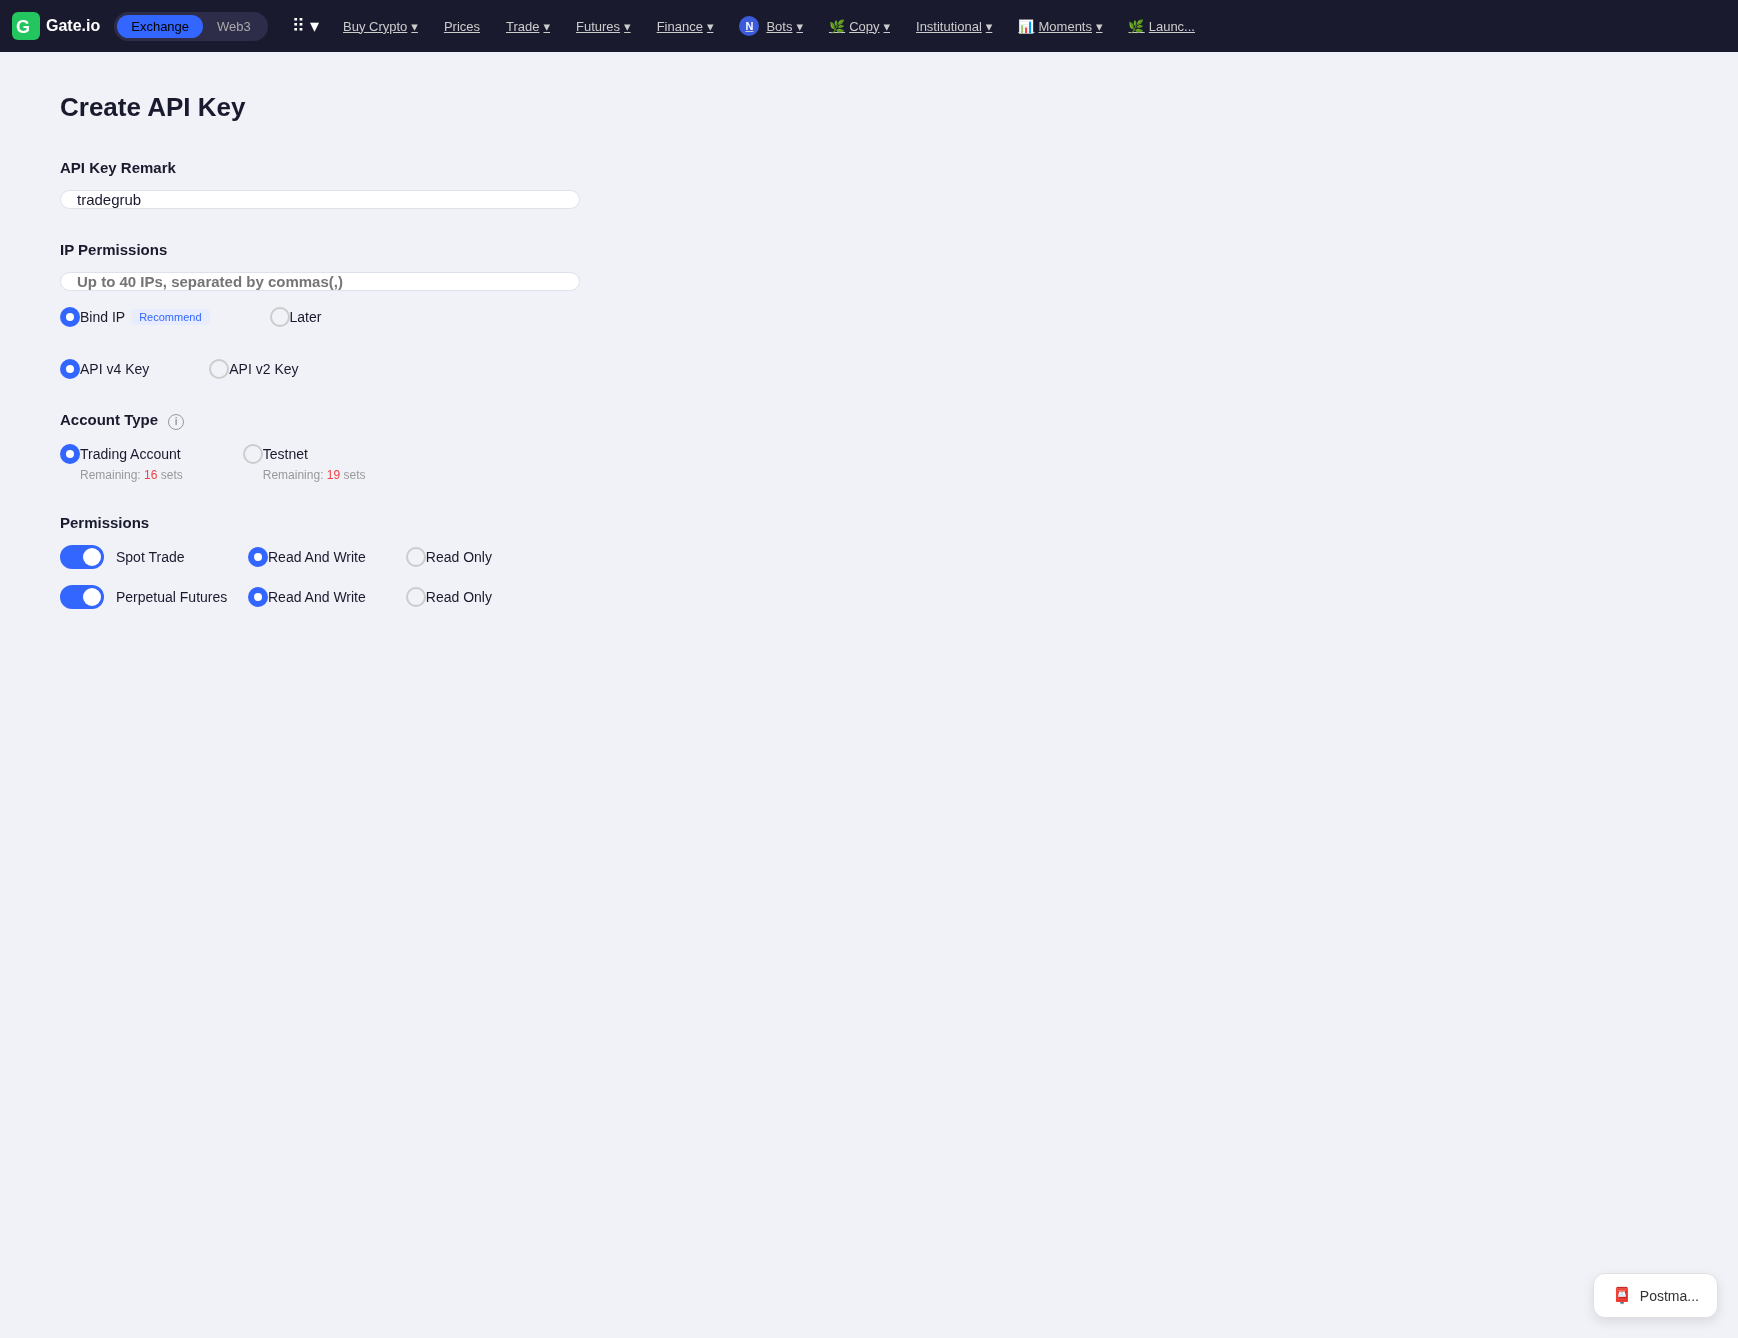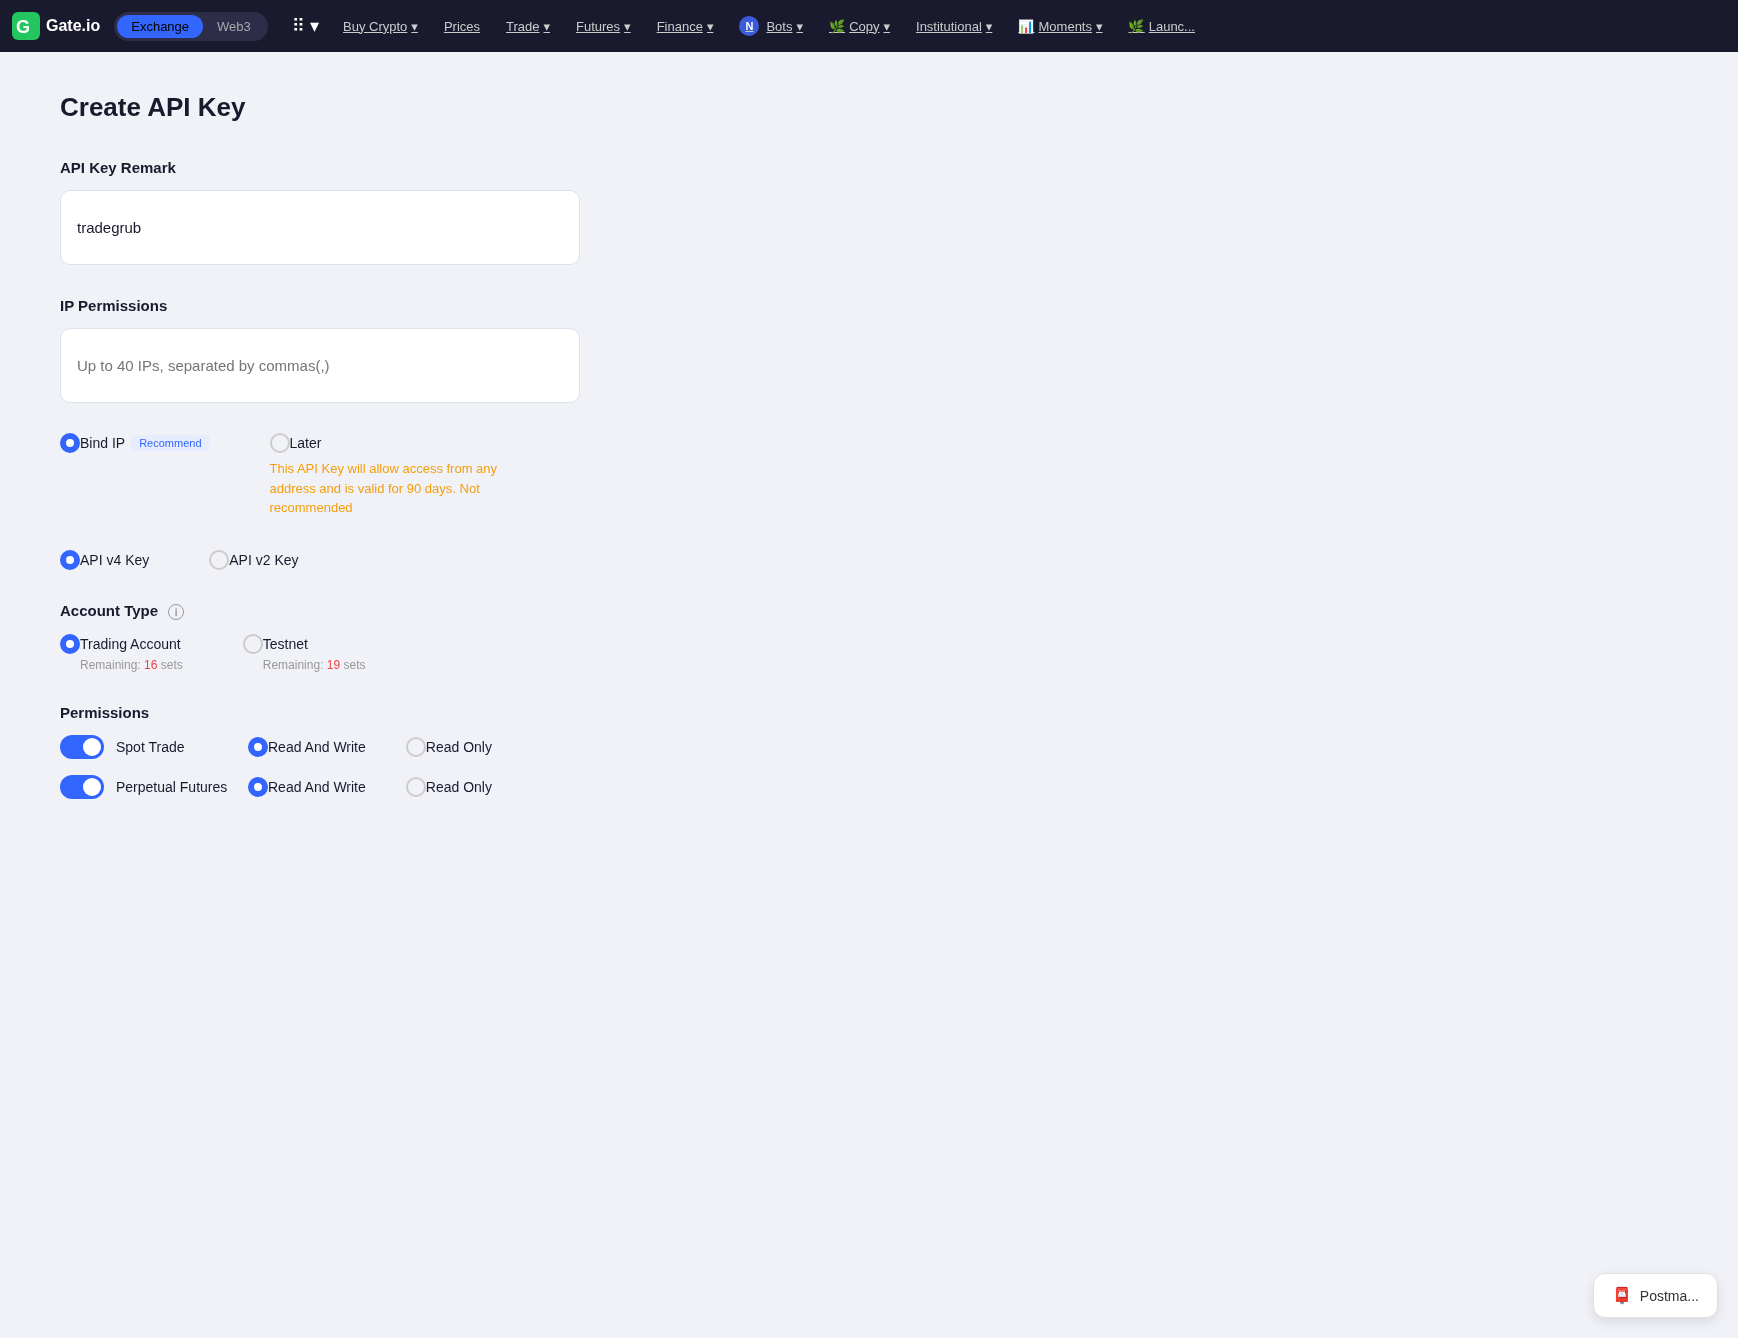--- a/index.html
+++ b/index.html
@@ -100,21 +100,21 @@
       margin-bottom: 14px;
     }
 
     .section {
       margin-bottom: 32px;
     }
 
     
     .text-input {
       width: 520px;
-      padding: 28px 16px;
+      padding: 0 16px;
       border: 1.5px solid #dde1ea;
       border-radius: 10px;
       font-size: 15px;
       background: white;
       color: #1a1a2e;
       outline: none;
     }
 
     
     .radio-group {
@@ -336,33 +336,32 @@
 
   <h1 class="page-title">Create API Key</h1>
 
   <div class="section">
     <div class="section-label">API Key Remark</div>
     <input class="text-input" type="text" value="tradegrub" placeholder="Enter remark" style="">
   </div>
 
   <div class="section">
     <div class="section-label">IP Permissions</div>
-    <input class="text-input" type="text" style="margin-bottom: 30px;" placeholder="Up to 40 IPs, separated by commas(,)">
+    <input class="text-input" type="text" style="margin-bottom: 16px; font-weight: bold;" placeholder="Up to 40 IPs, separated by commas(,)">
     <div class="radio-group">
       <div class="radio-item">
         <div class="radio-circle selected"></div>
         <span class="radio-label">Bind IP</span>
         <span class="badge-recommend">Recommend</span>
       </div>
       <div class="later-group">
         <div class="radio-item">
           <div class="radio-circle"></div>
           <span class="radio-label">Later</span>
         </div>
-        <div class="warning-text">This API Key will allow access from any address and is valid for 90 days. Not recommended</div>
       </div>
     </div>
   </div>
 
   <div class="section">
     <div class="radio-group">
       <div class="radio-item">
         <div class="radio-circle selected"></div>
         <span class="radio-label">API v4 Key</span>
       </div>

